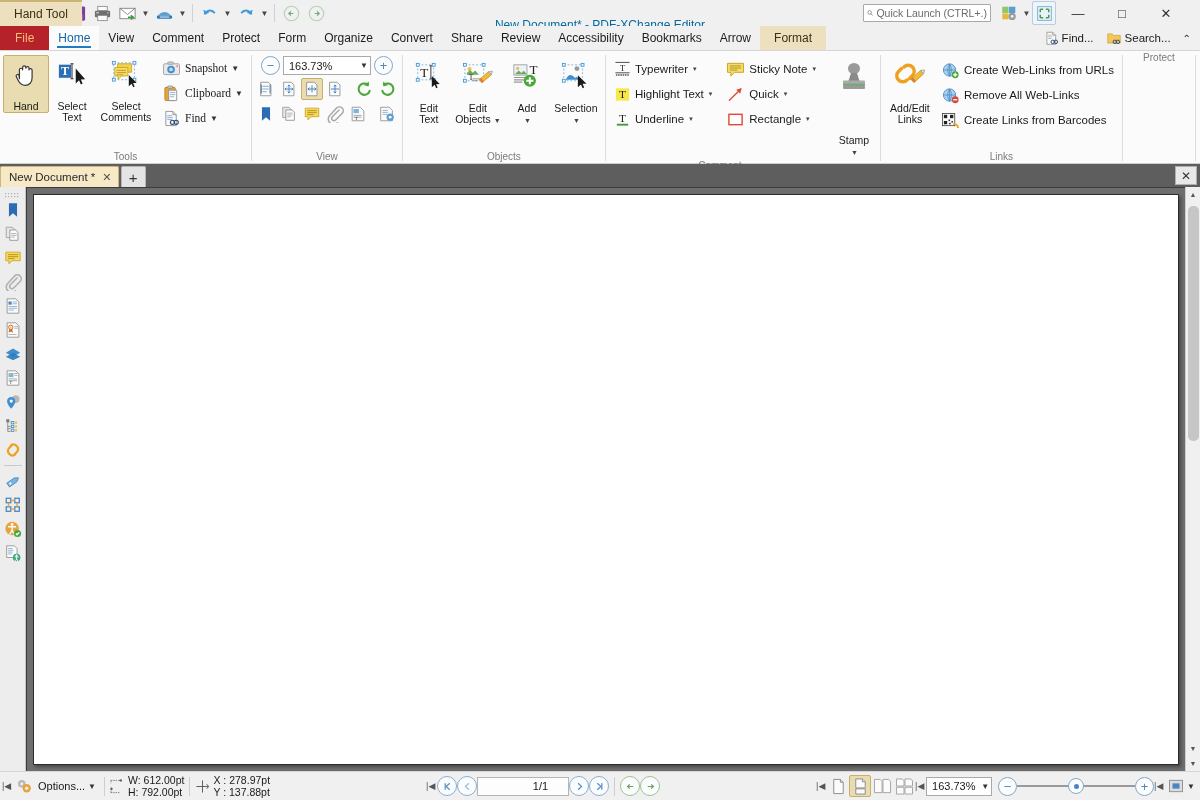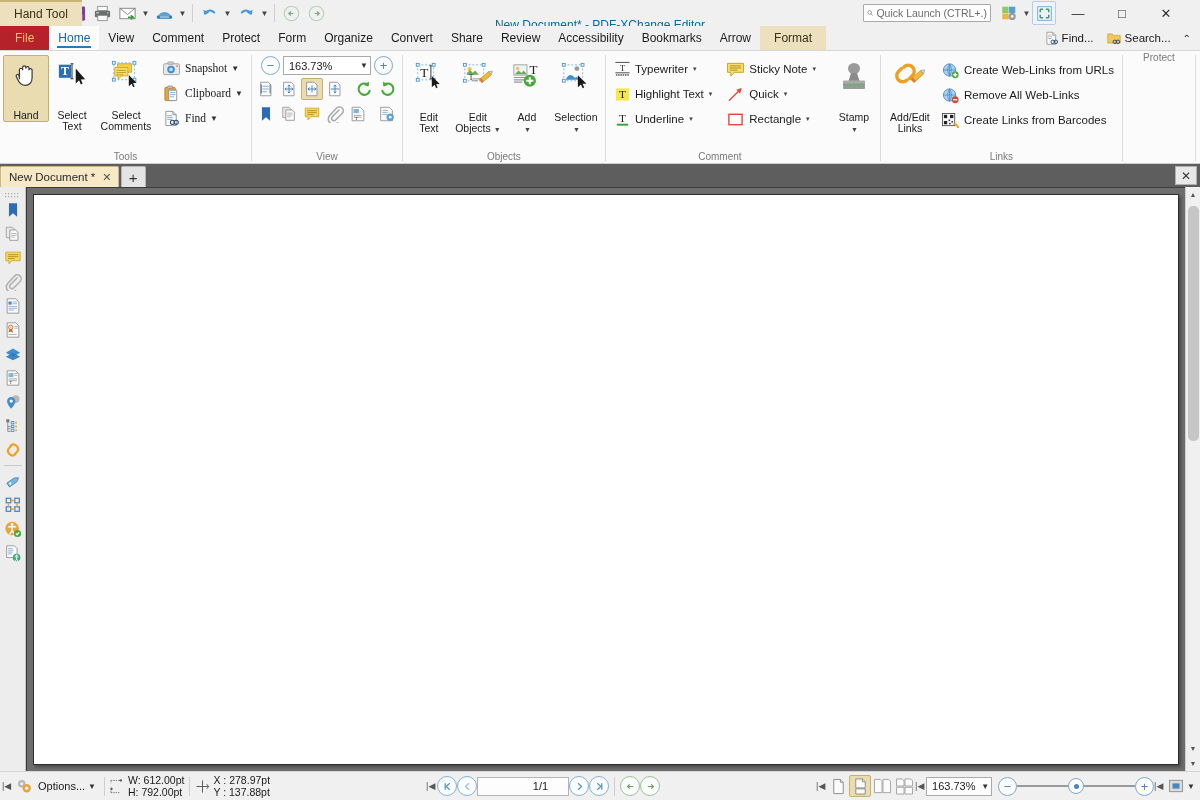--- a/index.html
+++ b/index.html
@@ -102,21 +102,21 @@
     height: 13px; text-align:center; font-size: 10px; color:#7a7a7a; line-height:13px;
   }
   .rgroup-sep { width:1px; background:#dcdcdc; margin: 4px 0 2px 0; }
 
   .bigbtn {
     display:flex; flex-direction:column; align-items:center; justify-content:flex-start;
     width: 46px; padding: 3px 1px 0 1px; border:1px solid transparent; border-radius:2px;
     text-align:center;
   }
   .bigbtn.sel { background:#e8dcb0; border-color:#c8b06a; }
-  .bigbtn .lbl { font-size:10.5px; line-height:11px; color:#1a1a1a; margin-top:19px; }
+  .bigbtn .lbl { font-size:10.5px; line-height:11px; color:#1a1a1a; margin-top:10px; }
   .bigbtn .ico { height:32px; display:flex; align-items:center; justify-content:center; }
 
   .smbtn {
     display:flex; align-items:center; gap:4px; height:24px; padding:0 4px;
     border:1px solid transparent; border-radius:2px; font-size:11.5px; white-space:nowrap;
   }
   .iconbtn {
     width:22px;height:22px;display:flex;align-items:center;justify-content:center;
     border:1px solid transparent;border-radius:2px;
   }
@@ -685,21 +685,21 @@
             <span class="caret-sm">▾</span>
           </div>
           <div class="smbtn">
             <svg width="19" height="17" viewBox="0 0 20 18">
                 <rect x="3" y="3.5" width="14" height="11" fill="#fff" stroke="#e04a3a" stroke-width="1.5"></rect>
               </svg>
             <span>Rectangle</span>
             <span class="caret-sm">▾</span>
           </div>
         </div>
-        <div class="bigbtn" style="margin-left:6px;">
+        <div class="bigbtn" style="margin-left:6px;gap:32px;">
           <div class="ico">
             <svg width="32" height="32" viewBox="0 0 32 32">
                 <ellipse cx="16" cy="7.5" rx="6" ry="5.5" fill="#9a9a9a"></ellipse>
                 <path d="M13 12 h6 l2.5 8 h-11z" fill="#8a8a8a"></path>
                 <rect x="5" y="19.5" width="22" height="4" rx="1" fill="#aaa"></rect>
                 <rect x="5" y="22.5" width="22" height="3" rx="1" fill="#7aa87a"></rect>
                 <rect x="5" y="25" width="22" height="3" rx="1" fill="#9a9a9a"></rect>
               </svg>
           </div>
           <div class="lbl"><span>Stamp</span><br><span class="caret-sm">▼</span></div>

